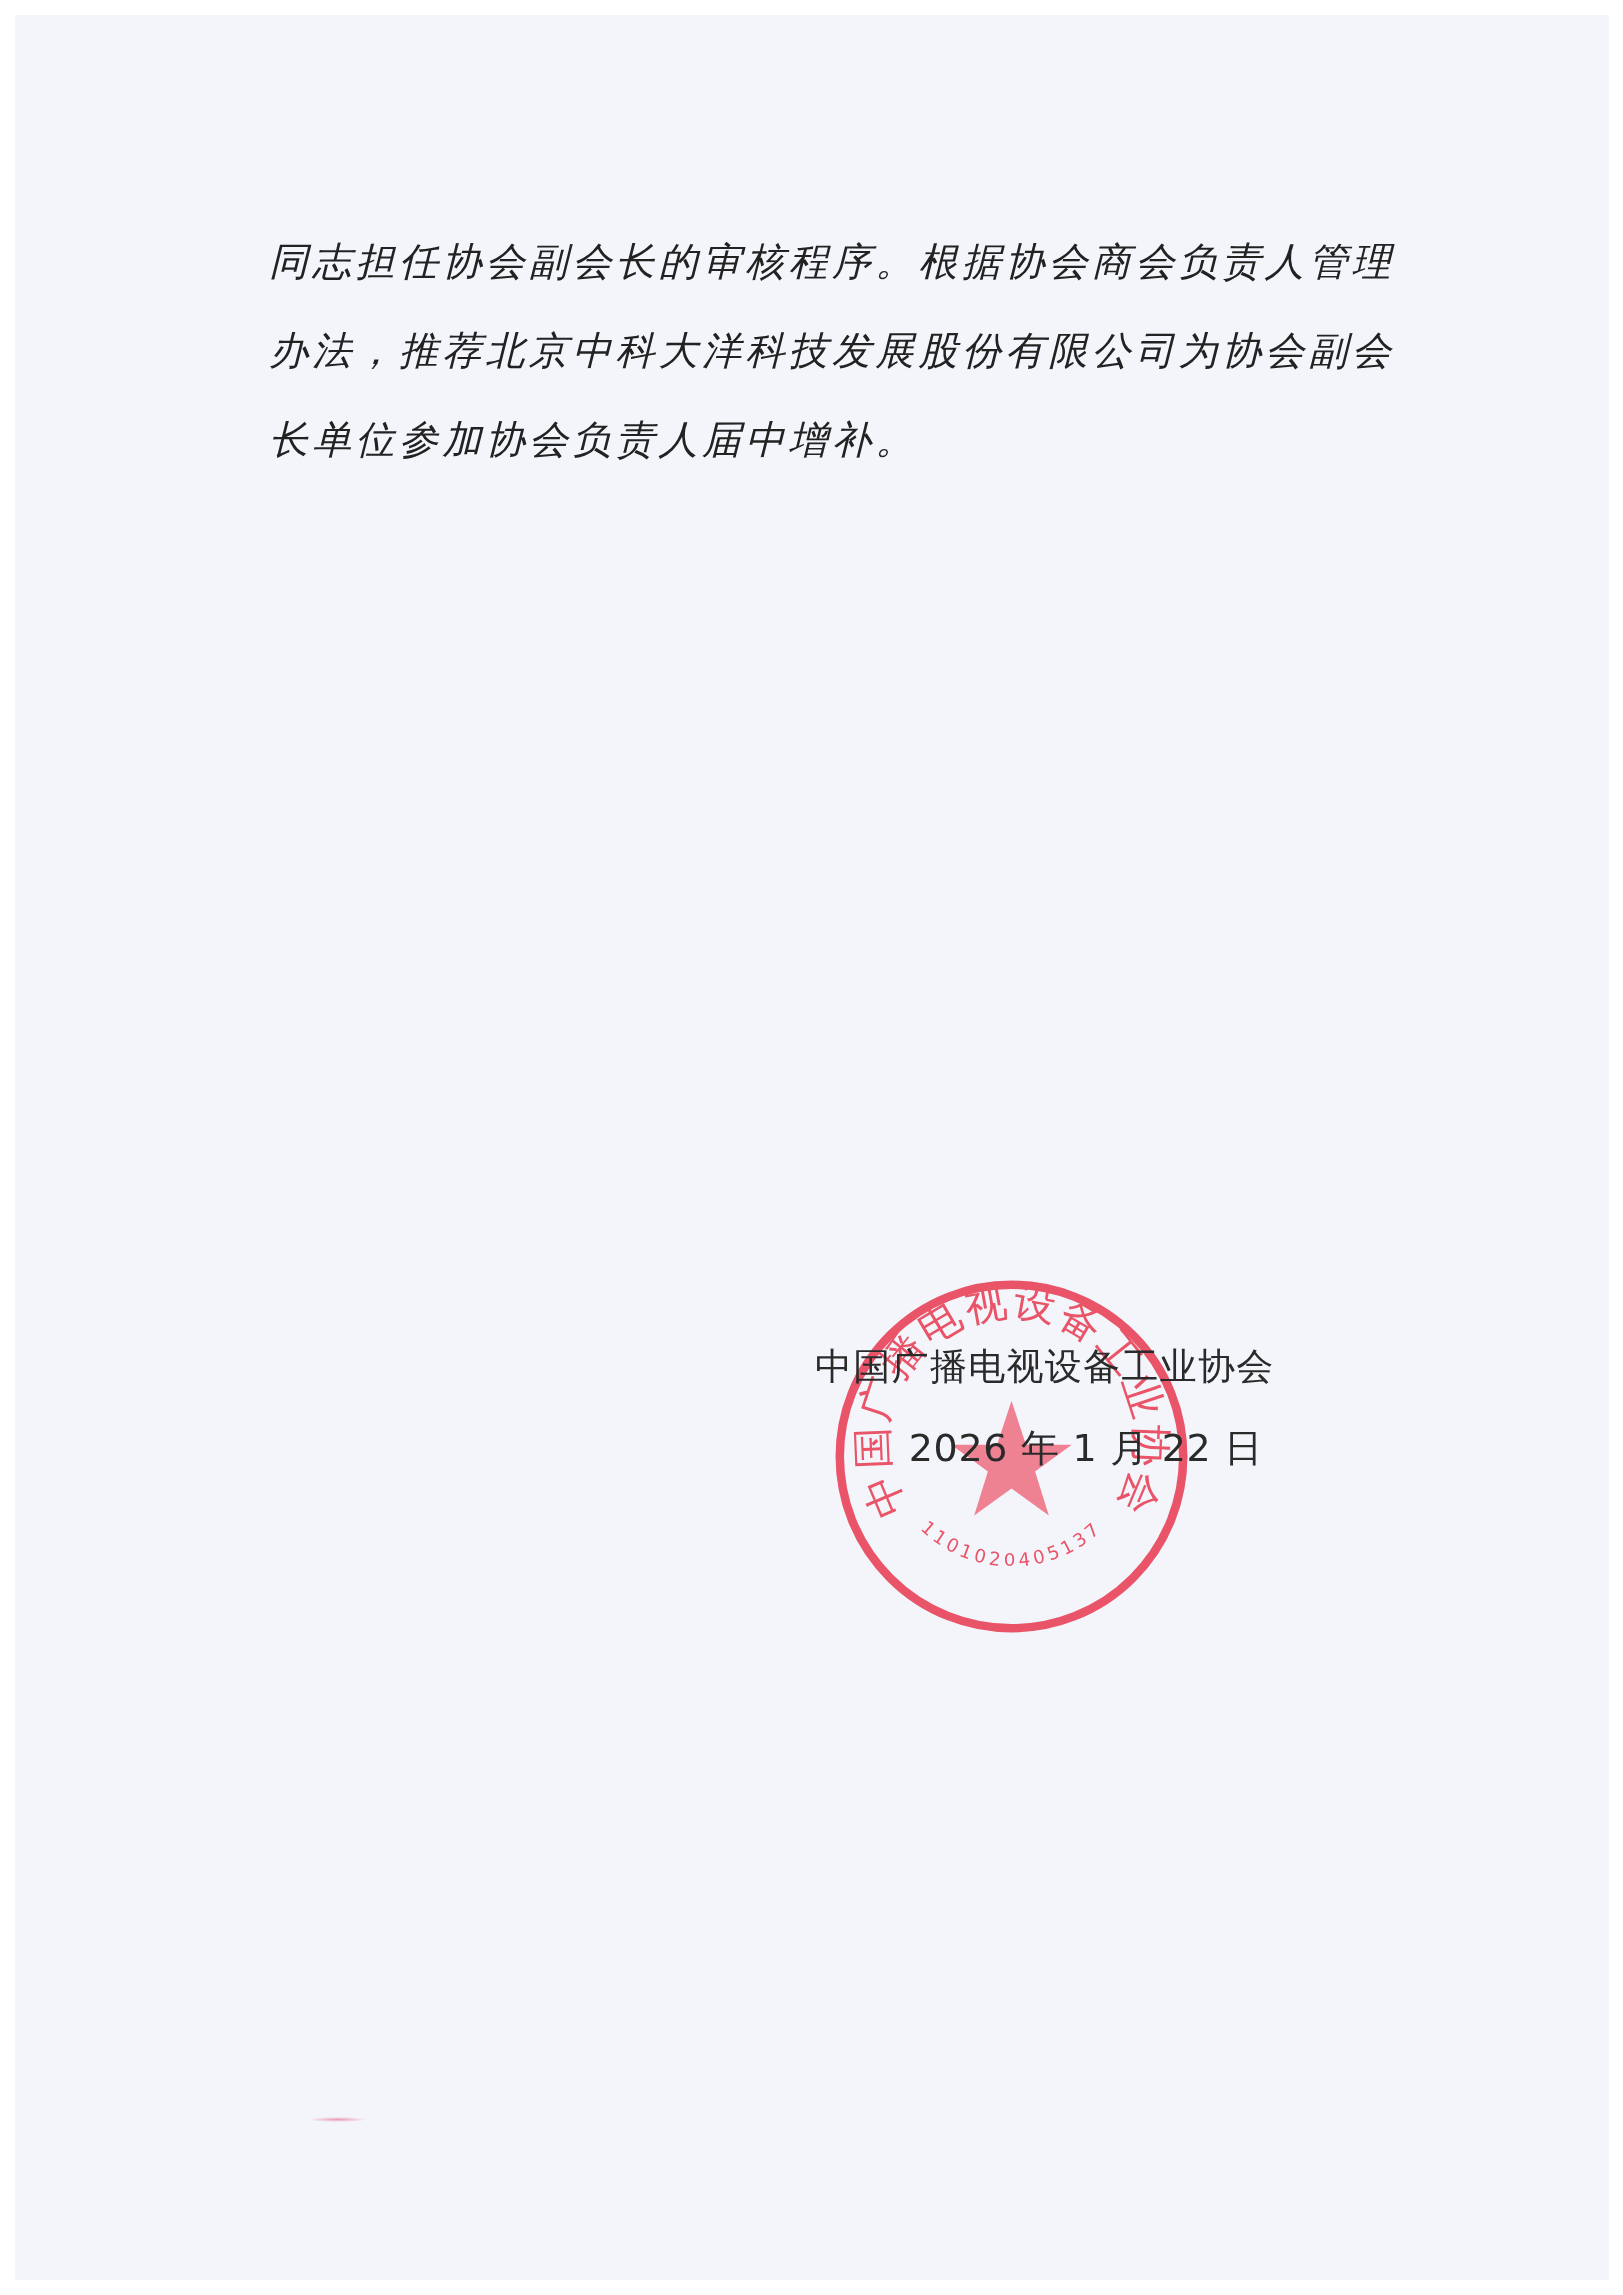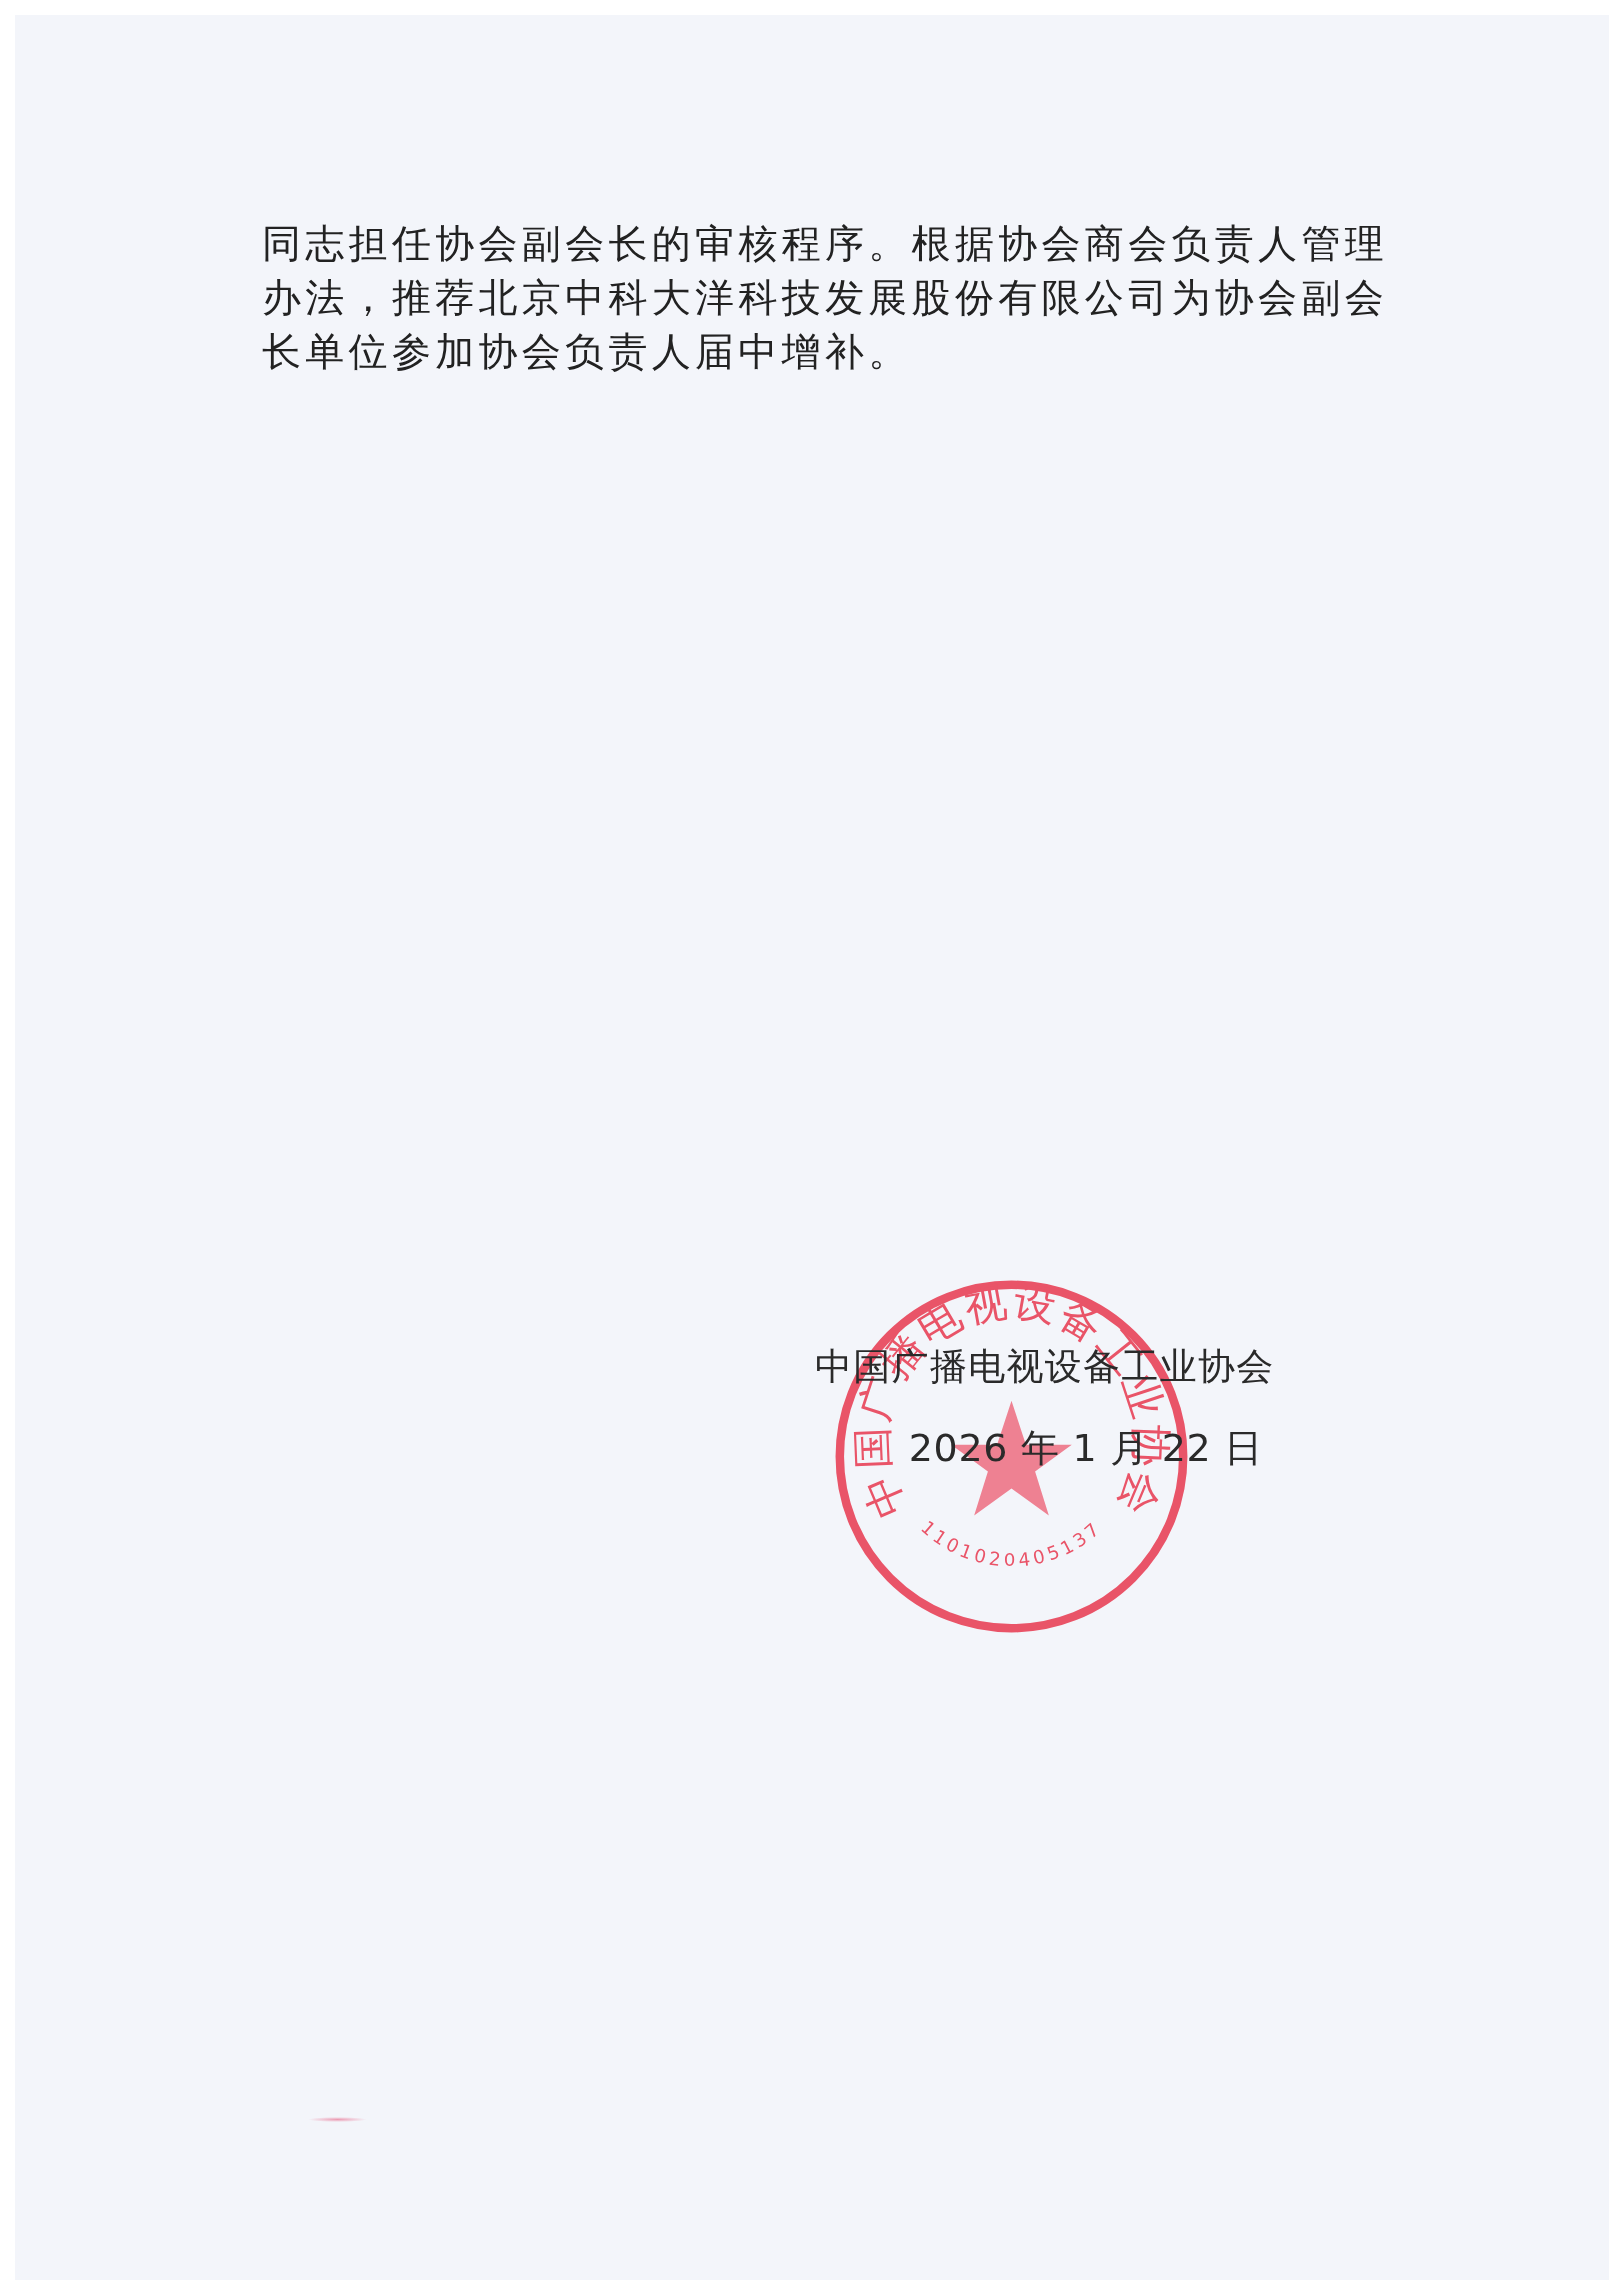--- a/index.html
+++ b/index.html
@@ -5,22 +5,22 @@
   html, body { margin:0; padding:0; }
   body {
     width:1624px; height:2295px; background:#ffffff; position:relative; overflow:hidden;
     font-family:"DejaVu Serif","Liberation Serif",serif;
   }
   .paper {
     position:absolute; left:15px; top:15px; width:1594px; height:2265px;
     background:#f3f5fa;
   }
   .text-block {
-    position:absolute; left:262px; top:217px; width:1126px;
-    color:#222222; font-size:39px; line-height:54px; letter-spacing:4.3px;
+    position:absolute; left:269px; top:217px; width:1126px;
+    color:#222222; font-size:39px; line-height:89px; letter-spacing:4.3px;font-style:italic;
   }
   .para { margin:0; text-indent:86px; text-align:justify; text-align-last:left; }
   .para.cont { text-indent:0; }
   .signature {
     position:absolute; left:815px; top:1342px; color:#2a2a2a;
     font-family:"DejaVu Sans","Liberation Sans",sans-serif; z-index:3;
   }
   .sig-org { font-size:37px; letter-spacing:1.3px; white-space:nowrap; }
   .sig-date { font-size:38px; margin-top:31px; margin-left:82px; white-space:nowrap; letter-spacing:0.7px;text-align:center; }
   .seal {

